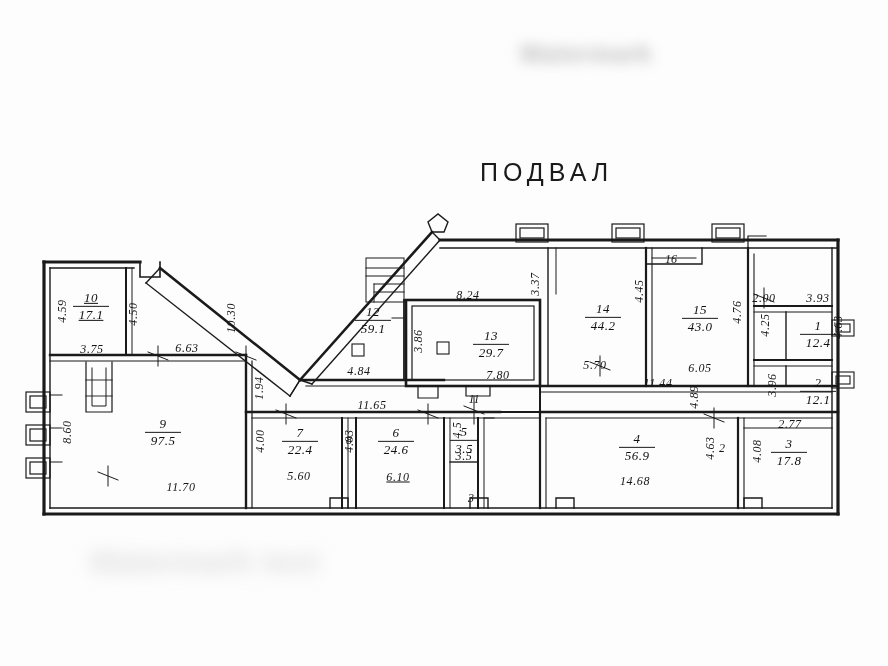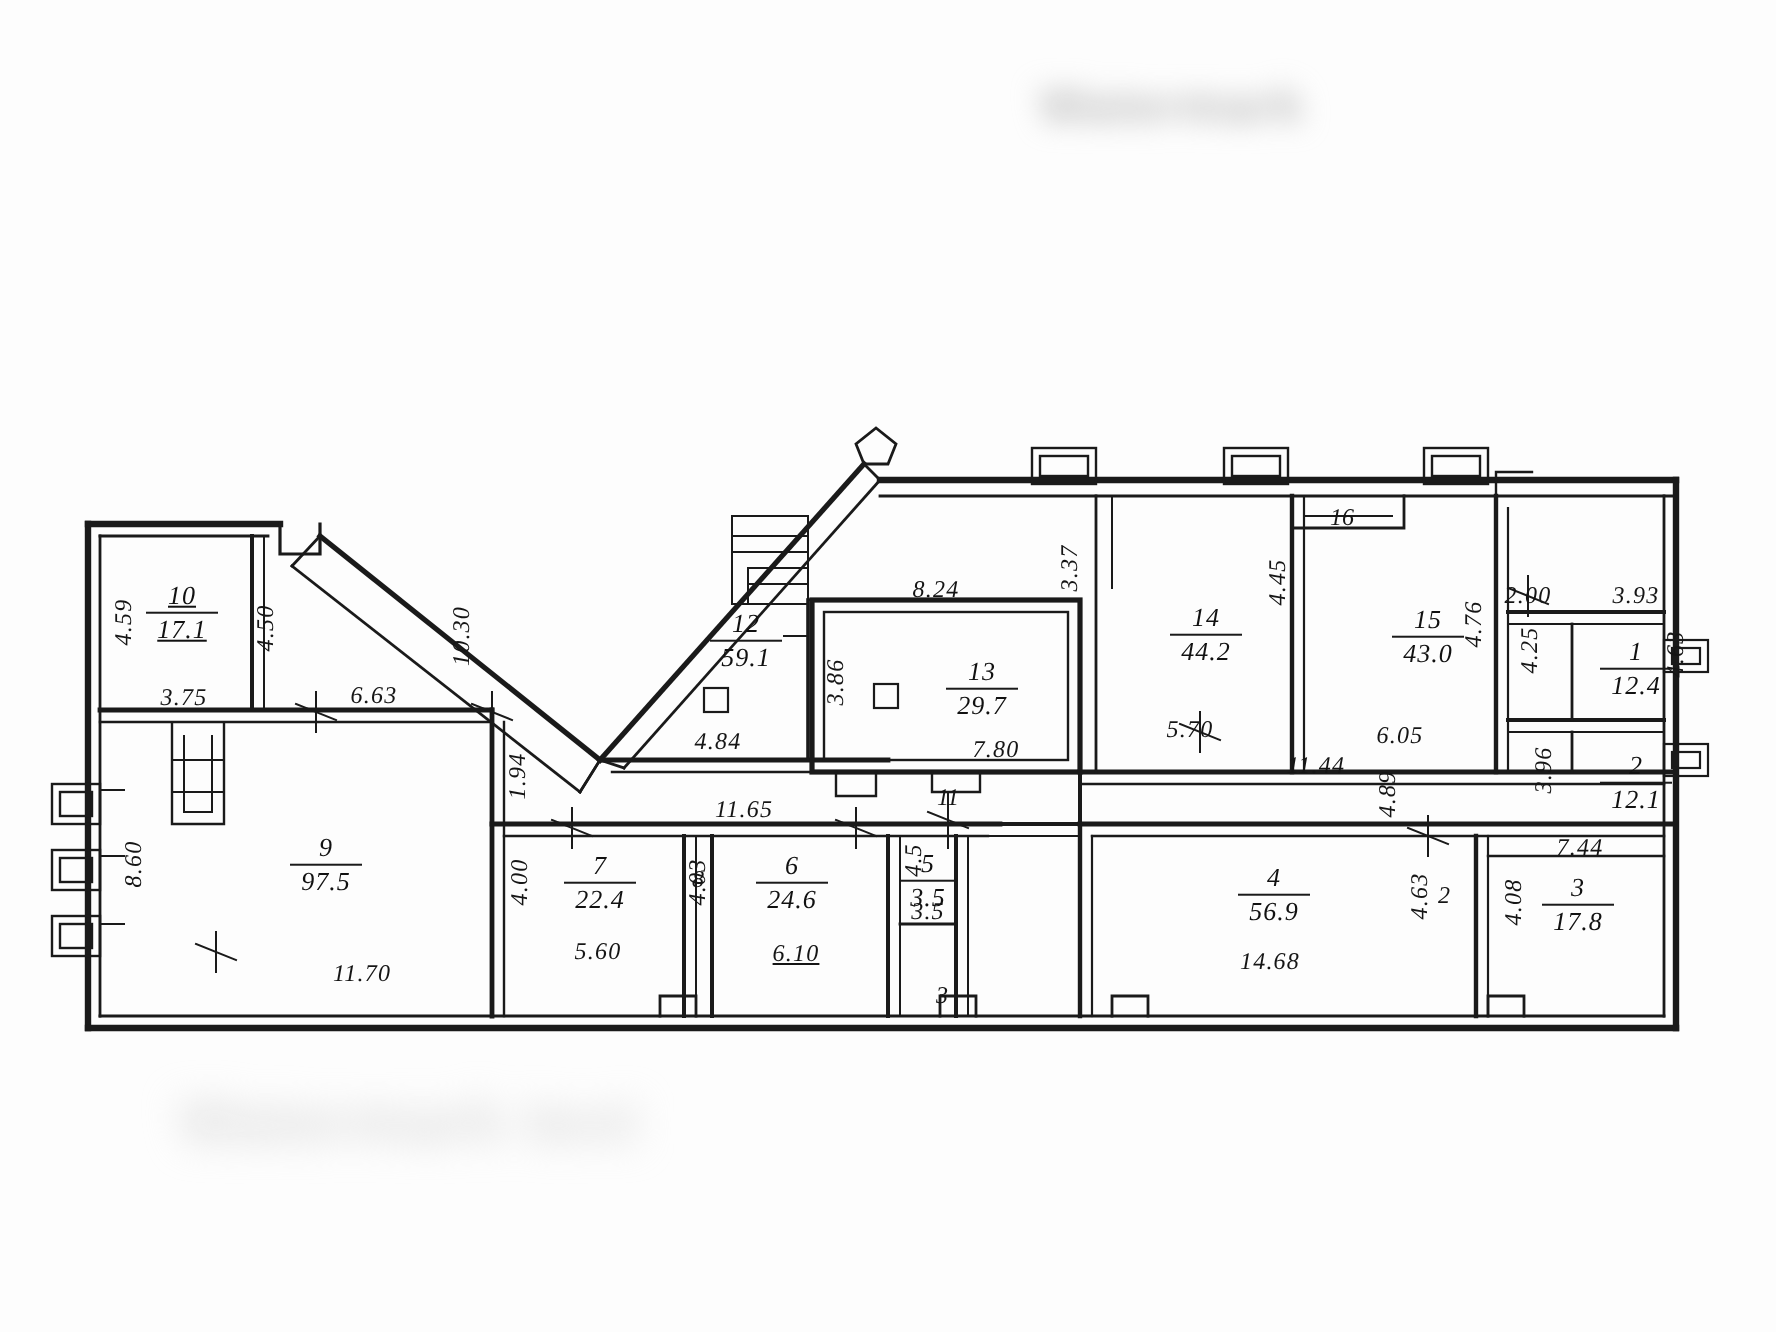--- a/index.html
+++ b/index.html
@@ -296,20 +296,21 @@
         <path d="M764 288 L764 308"></path>
         <path d="M754 294 L774 302"></path>
       </g>
 
       <path d="M392 318 L404 318" stroke-width="1.0"></path>
 
       <path d="M404 300 L406 300" stroke-width="1.0"></path>
     </g>
   </svg>
 
+  <div class="title">ПОДВАЛ</div>
 
   <div id="room-layer">
       <div class="room" style="left: 818px; top: 334px;">
         <span class="num">1</span>
         <span class="bar" style="width: 36px;"></span>
         <span class="area">12.4</span>
       </div>
       <div class="room" style="left: 818px; top: 391px;">
         <span class="num">2</span>
         <span class="bar" style="width: 36px;"></span>
@@ -358,21 +359,21 @@
       <div class="room" style="left: 491px; top: 344px;">
         <span class="num">13</span>
         <span class="bar" style="width: 36px;"></span>
         <span class="area">29.7</span>
       </div>
       <div class="room" style="left: 603px; top: 317px;">
         <span class="num">14</span>
         <span class="bar" style="width: 36px;"></span>
         <span class="area">44.2</span>
       </div>
-      <div class="room" style="left: 700px; top: 318px; margin-left: 14px;">
+      <div class="room" style="left: 700px; top: 318px;">
         <span class="num">15</span>
         <span class="bar" style="width: 36px;"></span>
         <span class="area">43.0</span>
       </div>
     </div>
   <div id="marker-layer">
       <div class="mark" style="left: 349px; top: 440px;">8</div>
       <div class="mark" style="left: 474px; top: 399px;">11</div>
       <div class="mark" style="left: 671px; top: 259px;">16</div>
       <div class="mark" style="left: 471px; top: 498px;">3</div>
@@ -388,21 +389,21 @@
       <div class="dim" style="left: 359px; top: 371px;">4.84</div>
       <div class="dim" style="left: 468px; top: 295px;">8.24</div>
       <div class="dim" style="left: 498px; top: 375px;">7.80</div>
       <div class="dim" style="left: 464px; top: 456px;">3.5</div>
       <div class="dim" style="left: 595px; top: 365px;">5.70</div>
       <div class="dim" style="left: 700px; top: 368px;">6.05</div>
       <div class="dim" style="left: 658px; top: 383px;">11.44</div>
       <div class="dim" style="left: 635px; top: 481px;">14.68</div>
       <div class="dim" style="left: 764px; top: 298px;">2.00</div>
       <div class="dim" style="left: 818px; top: 298px;">3.93</div>
-      <div class="dim" style="left: 790px; top: 424px;">7.44</div>
+      <div class="dim" style="left: 790px; top: 424px;">2.77</div>
       <div class="dim vert" style="left: 62px; top: 311px;">4.59</div>
       <div class="dim vert" style="left: 133px; top: 314px;">4.50</div>
       <div class="dim vert" style="left: 67px; top: 432px;">8.60</div>
       <div class="dim vert" style="left: 260px; top: 441px;">4.00</div>
       <div class="dim vert" style="left: 349px; top: 441px;">4.03</div>
       <div class="dim vert" style="left: 457px; top: 430px;">4.5</div>
       <div class="dim vert" style="left: 259px; top: 388px;">1.94</div>
       <div class="dim vert" style="left: 231px; top: 318px;">10.30</div>
       <div class="dim vert" style="left: 418px; top: 341px;">3.86</div>
       <div class="dim vert" style="left: 535px; top: 284px;">3.37</div>

